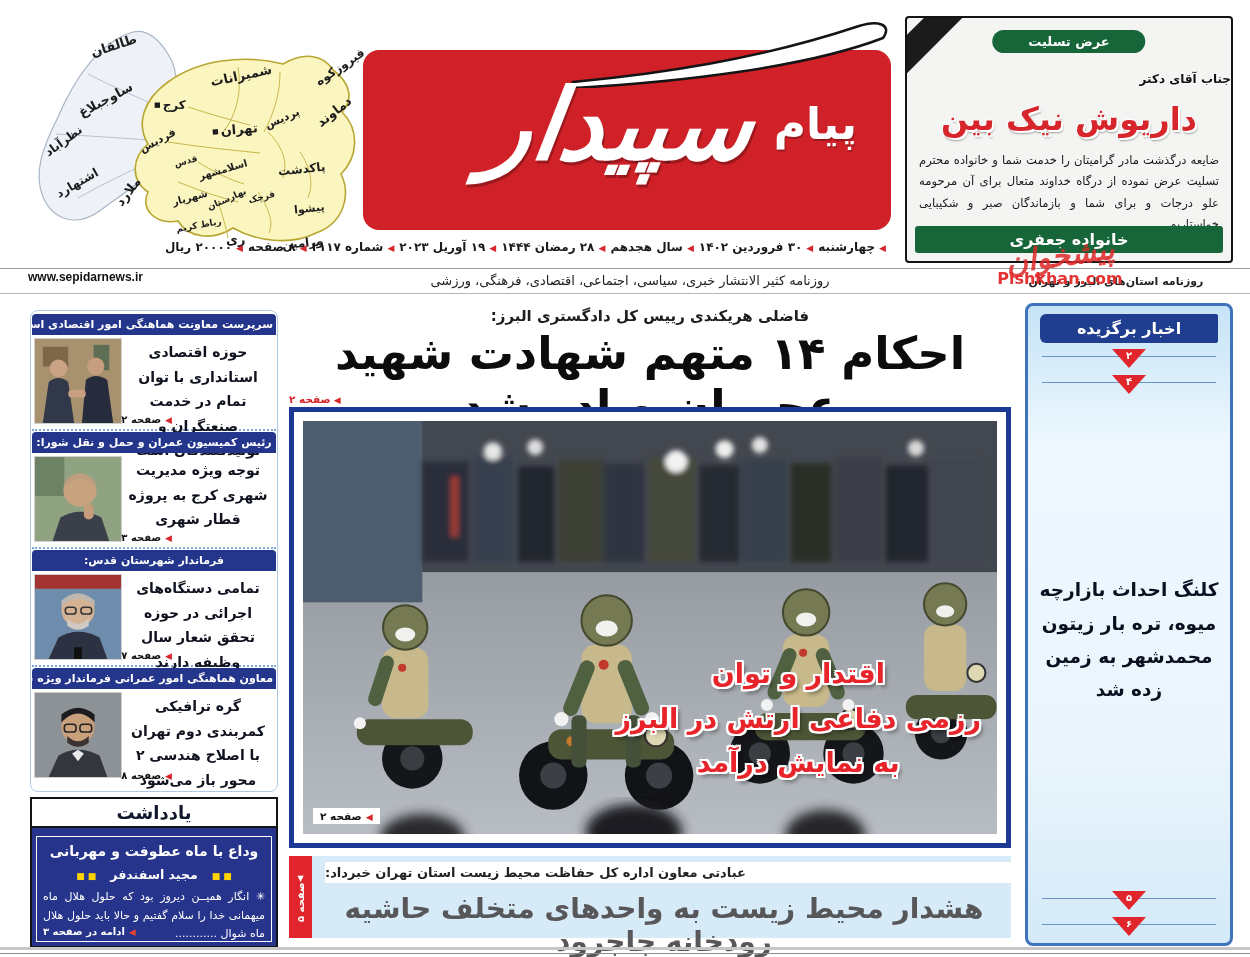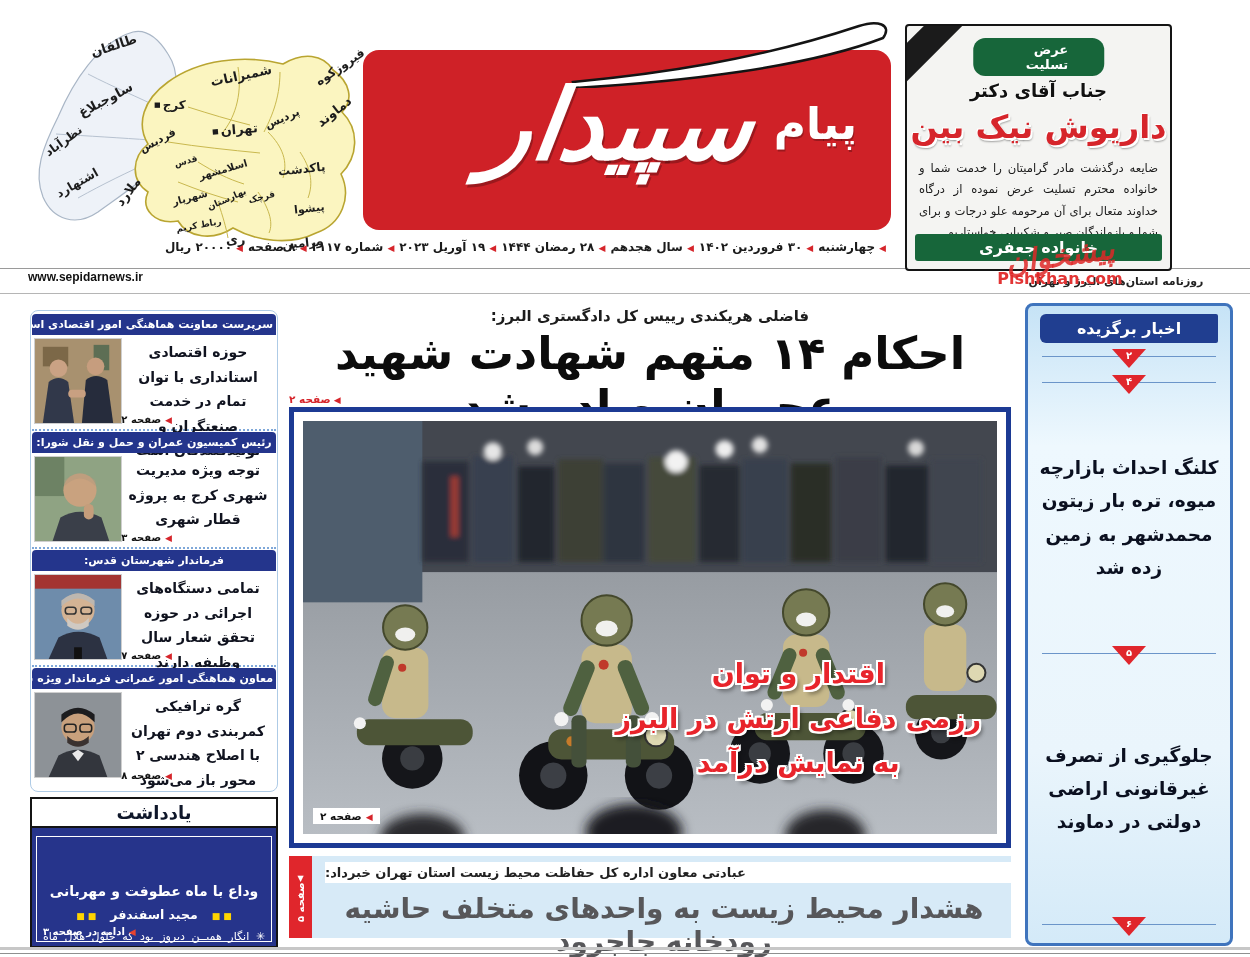--- a/index.html
+++ b/index.html
@@ -27,44 +27,44 @@
   #dateline { position: absolute; left: 363px; top: 240px; width: 528px; text-align: center; direction: rtl; font-size: 12px; font-weight: bold; color: #1b1b1b; white-space: nowrap; }
   .dseg::before { content: "◀"; color: #d6252b; font-size: 9px; margin: 0 5px 0 4px; }
   #website { position: absolute; left: 28px; top: 270px; font-family: Liberation Sans, sans-serif; font-weight: bold; font-size: 12px; color: #111; }
   #publine { position: absolute; left: 300px; top: 273px; width: 660px; text-align: center; direction: rtl; font-size: 13px; color: #222; }
   #regline { position: absolute; left: 1000px; top: 275px; width: 232px; text-align: center; direction: rtl; font-size: 11px; font-weight: bold; color: #222; }
   #watermark { position: absolute; left: 975px; top: 238px; width: 170px; text-align: center; z-index: 5; }
   #watermark .fa { display: block; color: rgba(222,40,40,.85); font-size: 30px; font-weight: bold; font-style: italic; transform: rotate(-8deg); direction: rtl; }
   #watermark .en { display: block; color: #e23434; font-size: 16px; font-weight: bold; margin-top: -4px; }
 
   
-  #condolence { position: absolute; left: 905px; top: 24px; width: 267px; height: 247px; background: #f4f4f2; border: 2px solid #141414; border-radius: 4px; overflow: hidden; }
+  #condolence { position: absolute; left: 905px; top: 16px; width: 328px; height: 247px; background: #f4f4f2; border: 2px solid #141414; border-radius: 4px; overflow: hidden; }
   #cond-ribbon2 { position: absolute; left: 0; top: 0; width: 120px; height: 120px; background: #1b1b1b; clip-path: polygon(14% 0, 46% 0, 0 46%, 0 14%); }
   .cond-tag { position: absolute; left: 50%; transform: translateX(-50%); top: 12px; background: #17663a; color: #fff; font-size: 13px; font-weight: bold; padding: 4px 36px; border-radius: 12px; direction: rtl; }
-  .cond-salutation { position: absolute; top: 54px; width: 100%; text-align: center; font-size: 18px; font-weight: bold; color: #111; direction: rtl; text-shadow: 1px 1px 0 #fff; }
+  .cond-salutation { position: absolute; top: 54px; width: 100%; text-align: right; font-size: 12px; font-weight: bold; color: #111; direction: rtl; text-shadow: 1px 1px 0 #fff; }
   .cond-name { position: absolute; top: 82px; width: 100%; text-align: center; font-size: 32px; font-weight: bold; color: #d6252b; direction: rtl; text-shadow: 2px 2px 0 #fff, -1px -1px 0 #fff, 2px 3px 2px rgba(0,0,0,.35); }
   .cond-body { position: absolute; top: 132px; left: 12px; right: 12px; font-size: 11.6px; line-height: 1.85; color: #1a1a1a; text-align: justify; direction: rtl; }
   .cond-signer { position: absolute; left: 8px; right: 8px; bottom: 8px; background: #17663a; color: #fff; text-align: center; font-size: 16px; font-weight: bold; padding: 4px 0; border-radius: 3px; direction: rtl; }
 
   
   #sidebar { position: absolute; left: 30px; top: 310px; width: 248px; height: 482px; border: 1px solid #aecbe6; border-radius: 8px; padding: 2px 1px; }
   .sb-item { position: relative; height: 118px; border-bottom: 2px dotted #7fa8d9; padding-top: 1px; }
   .sb-item:last-child { border-bottom: none; }
   .sb-head { background: #24358c; color: #fff; font-size: 11px; font-weight: bold; text-align: center; padding: 4px 3px; border-radius: 4px 4px 0 0; direction: rtl; white-space: nowrap; overflow: hidden; }
   .sb-body { display: flex; direction: rtl; padding: 3px 2px; }
   .sb-text { flex: 1; font-size: 14px; font-weight: bold; color: #10131f; line-height: 1.75; text-align: center; direction: rtl; padding: 2px 2px 0 2px; }
   .sb-photo { width: 88px; height: 86px; border: 1px solid #cfcfcf; flex: none; }
   .sb-page { position: absolute; bottom: 4px; right: 104px; font-size: 10px; font-weight: bold; color: #111; direction: rtl; }
   .sb-page::before { content: "◀"; color: #d6252b; font-size: 9px; margin-left: 4px; }
 
   
   #note { position: absolute; left: 30px; top: 797px; width: 248px; height: 151px; border: 2px solid #141414; background: #26348b; }
   .note-title { background: #fff; color: #0f172a; text-align: center; font-size: 18px; font-weight: bold; padding: 3px 0; border-bottom: 2px solid #141414; }
   .note-inner { position: absolute; left: 4px; right: 4px; top: 37px; bottom: 4px; border: 1px solid #ffffff; padding: 6px 6px; }
-  .note-heading { color: #fff; font-size: 14px; font-weight: bold; text-align: center; direction: rtl; margin-top: 40px; }
+  .note-heading { color: #fff; font-size: 14px; font-weight: bold; text-align: center; direction: rtl; }
   .note-author { color: #fff; font-size: 12.5px; font-weight: bold; text-align: center; direction: rtl; margin-top: 8px; }
   .note-author::before, .note-author::after { content: "■ ■"; color: #ffd400; font-size: 9px; margin: 0 14px; letter-spacing: 2px; }
   .note-body { color: #fff; font-size: 11px; line-height: 1.7; text-align: justify; direction: rtl; margin-top: 6px; }
   .note-more { position: absolute; left: 6px; bottom: 4px; color: #fff; font-size: 10px; font-weight: bold; direction: rtl; margin-top: 20px; }
   .note-more::before { content: "◀"; color: #e8432f; font-size: 9px; margin-left: 4px; }
 
   
   #lead-kicker { position: absolute; left: 288px; top: 307px; width: 724px; text-align: center; direction: rtl; font-size: 15px; font-weight: bold; color: #1d1d1d; }
   #lead-headline { position: absolute; left: 288px; top: 327px; width: 724px; text-align: center; direction: rtl; font-size: 45px; font-weight: bold; color: #0c0c0c; letter-spacing: -1px; }
   #lead-pageref { position: absolute; left: 289px; top: 393px; font-size: 10.5px; font-weight: bold; color: #d6252b; direction: rtl; }
@@ -152,20 +152,21 @@
   </div>
 
   <div id="dateline">
     <span class="dseg">چهارشنبه</span><span class="dseg">۳۰ فروردین ۱۴۰۲</span><span class="dseg">سال هجدهم</span><span class="dseg">۲۸ رمضان ۱۴۴۴</span><span class="dseg">۱۹ آوریل ۲۰۲۳</span><span class="dseg">شماره ۲۱۱۷</span><span class="dseg">۸ صفحه</span><span class="dseg">۲۰۰۰۰ ریال</span>
   </div>
 
   <div class="rule r1"></div>
   <div class="rule r2"></div>
 
   <div id="website">www.sepidarnews.ir</div>
+  <div id="publine">روزنامه کثیر الانتشار خبری، سیاسی، اجتماعی، اقتصادی، فرهنگی، ورزشی</div>
   <div id="regline">روزنامه استان‌های البرز و تهران</div>
   <div id="watermark">
     <span class="fa">پیشخوان</span>
     <span class="en">Pishkhan.com</span>
   </div>
 
   <div id="condolence">
     <div id="cond-ribbon2"></div>
     <div class="cond-tag">عرض تسلیت</div>
     <div class="cond-salutation">جناب آقای دکتر</div>
@@ -385,21 +386,20 @@
     <div class="fsep">
       <span class="tri">۲</span>
     </div>
     <div class="fsep">
       <span class="tri">۴</span>
     </div>
     <div class="feat-text">کلنگ احداث بازارچه میوه، تره بار زیتون محمدشهر به زمین زده شد</div>
     <div class="fsep">
       <span class="tri">۵</span>
     </div>
-    <div class="feat-text">جلوگیری از تصرف غیرقانونی اراضی دولتی در دماوند</div>
     <div class="fsep">
       <span class="tri">۶</span>
     </div>
   </div>
 
   <div class="rule r3"></div>
   <div class="rule r4"></div>
 
 </div>
 

